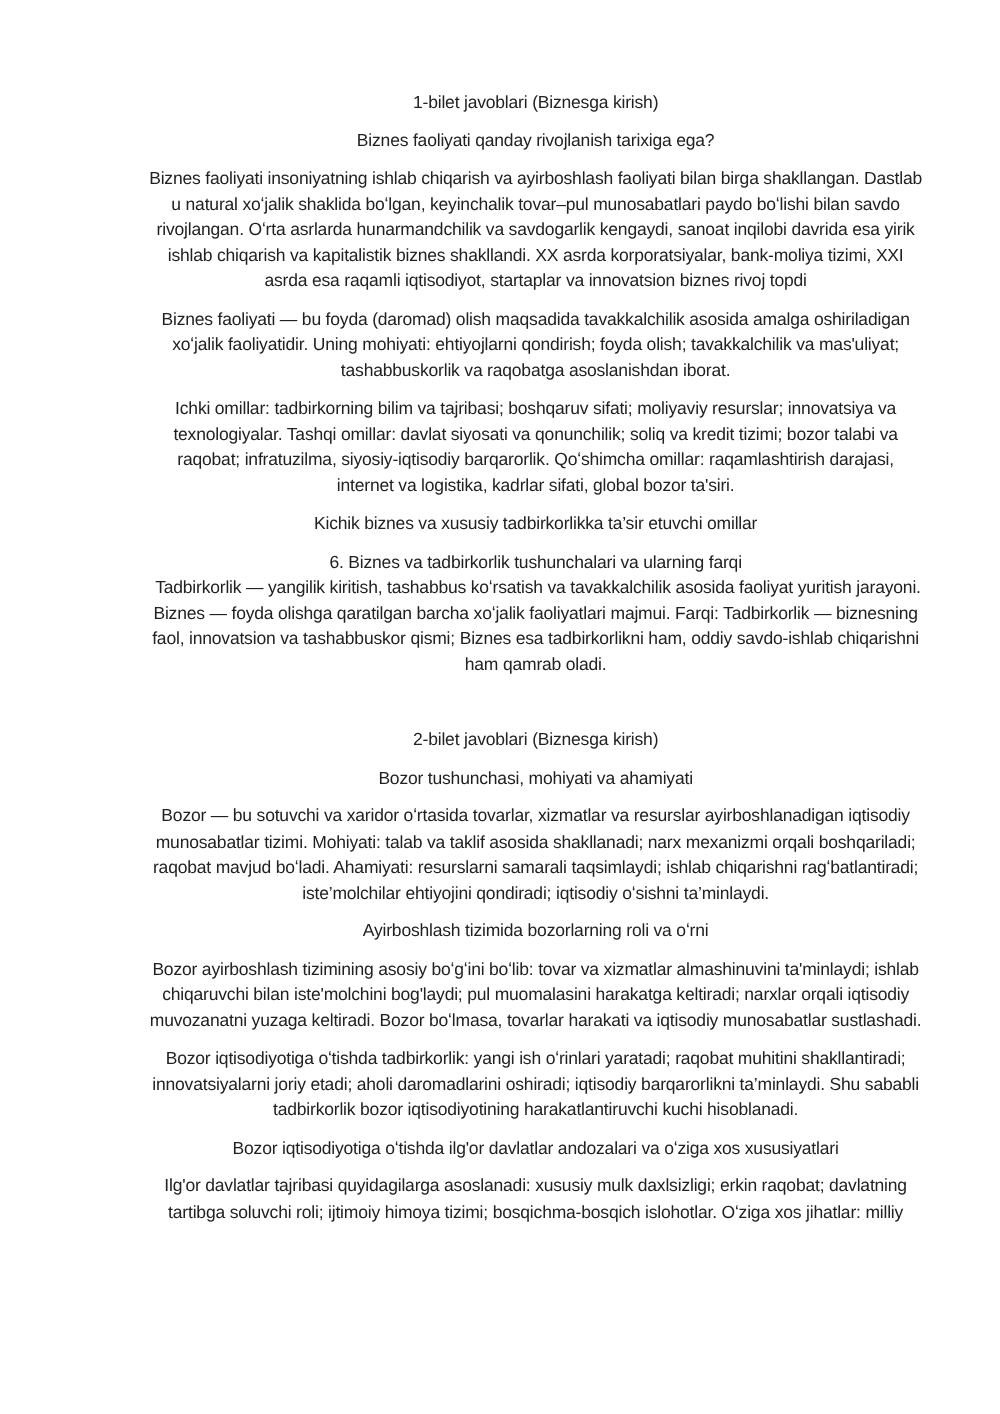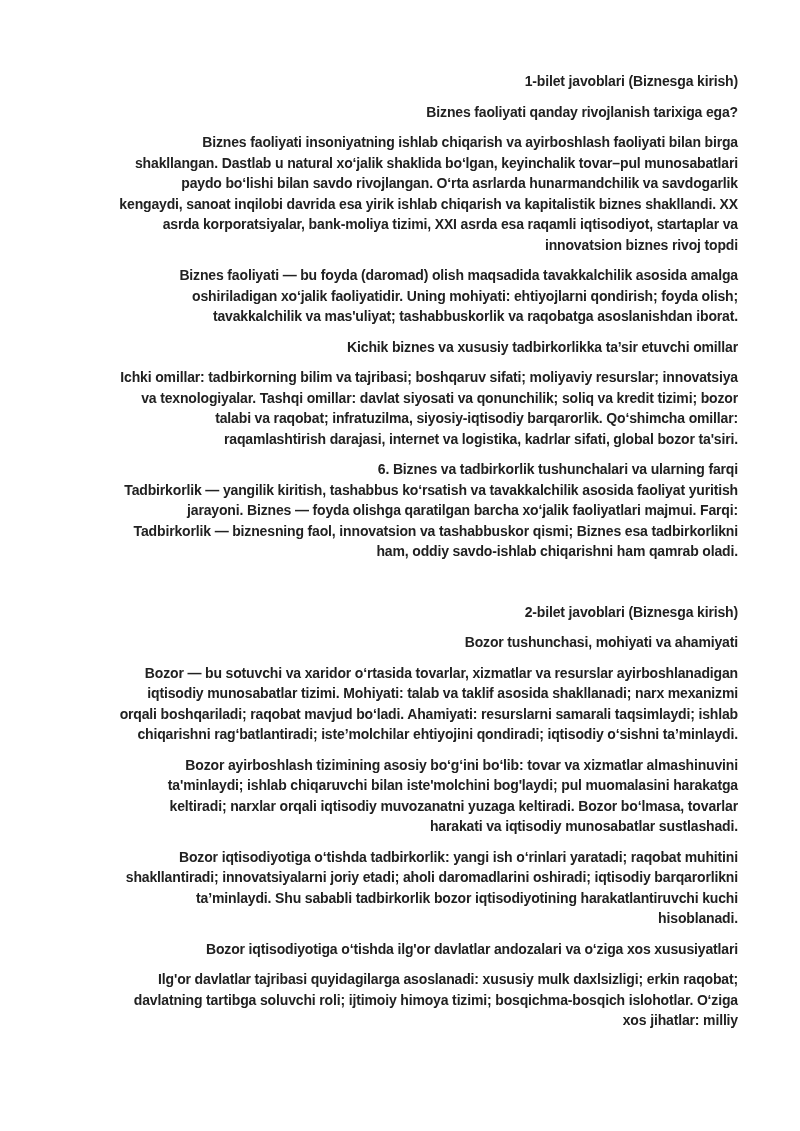--- a/index.html
+++ b/index.html
@@ -22,22 +22,21 @@
     color: #212121;
   }
   .doc-body {
     font-size: 14px;
     line-height: 20.5px;
     letter-spacing: -0.15px;
   }
   .para {
     margin: 0 0 10px 6px;
     white-space: pre-wrap;
-    text-align: right;
-    font-weight: bold;
+    text-align: center;
   }
   .para.tight {
     margin-bottom: 0;
   }
   .empty-line {
     height: 30px;
   }
 </style>
 </head>
 <body>
@@ -47,36 +46,37 @@
 
     <p class="para">1-bilet javoblari (Biznesga kirish)</p>
 
     <p class="para">Biznes faoliyati qanday rivojlanish tarixiga ega?</p>
 
     <p class="para">Biznes faoliyati insoniyatning ishlab chiqarish va ayirboshlash faoliyati bilan birga shakllangan. Dastlab u natural xoʻjalik shaklida boʻlgan, keyinchalik tovar–pul munosabatlari paydo boʻlishi bilan savdo rivojlangan. Oʻrta asrlarda hunarmandchilik va savdogarlik kengaydi, sanoat inqilobi davrida esa yirik ishlab chiqarish va kapitalistik biznes shakllandi. XX asrda korporatsiyalar, bank-moliya tizimi, XXI asrda esa raqamli iqtisodiyot, startaplar va innovatsion biznes rivoj topdi</p>
 
 
     <p class="para">Biznes faoliyati — bu foyda (daromad) olish maqsadida tavakkalchilik asosida amalga oshiriladigan xoʻjalik faoliyatidir. Uning mohiyati: ehtiyojlarni qondirish; foyda olish; tavakkalchilik va mas'uliyat; tashabbuskorlik va raqobatga asoslanishdan iborat.</p>
 
+    <p class="para">Ichki omillar: tadbirkorning bilim va tajribasi; boshqaruv sifati; moliyaviy resurslar; innovatsiya va texnologiyalar. Tashqi omillar: davlat siyosati va qonunchilik; soliq va kredit tizimi; bozor talabi va raqobat; infratuzilma, siyosiy-iqtisodiy barqarorlik. Qoʻshimcha omillar: raqamlashtirish darajasi, internet va logistika, kadrlar sifati, global bozor ta'siri.</p>
+
     <p class="para">Kichik biznes va xususiy tadbirkorlikka ta’sir etuvchi omillar</p>
-
-    <p class="para">Ichki omillar: tadbirkorning bilim va tajribasi; boshqaruv sifati; moliyaviy resurslar; innovatsiya va texnologiyalar. Tashqi omillar: davlat siyosati va qonunchilik; soliq va kredit tizimi; bozor talabi va raqobat; infratuzilma, siyosiy-iqtisodiy barqarorlik. Qoʻshimcha omillar: raqamlashtirish darajasi, internet va logistika, kadrlar sifati, global bozor ta'siri.</p>
 
     <p class="para tight">6. Biznes va tadbirkorlik tushunchalari va ularning farqi</p>
 
     <p class="para"> Tadbirkorlik — yangilik kiritish, tashabbus koʻrsatish va tavakkalchilik asosida faoliyat yuritish jarayoni. Biznes — foyda olishga qaratilgan barcha xoʻjalik faoliyatlari majmui. Farqi: Tadbirkorlik — biznesning faol, innovatsion va tashabbuskor qismi; Biznes esa tadbirkorlikni ham, oddiy savdo-ishlab chiqarishni ham qamrab oladi.</p>
 
     <div class="empty-line"></div>
 
     <p class="para">2-bilet javoblari (Biznesga kirish)</p>
 
     <p class="para">Bozor tushunchasi, mohiyati va ahamiyati</p>
 
     <p class="para">Bozor — bu sotuvchi va xaridor oʻrtasida tovarlar, xizmatlar va resurslar ayirboshlanadigan iqtisodiy munosabatlar tizimi. Mohiyati: talab va taklif asosida shakllanadi; narx mexanizmi orqali boshqariladi; raqobat mavjud boʻladi. Ahamiyati: resurslarni samarali taqsimlaydi; ishlab chiqarishni ragʻbatlantiradi; iste’molchilar ehtiyojini qondiradi; iqtisodiy oʻsishni ta’minlaydi.</p>
 
+    <p class="para">Ayirboshlash tizimida bozorlarning roli va oʻrni</p>
 
     <p class="para">Bozor ayirboshlash tizimining asosiy boʻgʻini boʻlib: tovar va xizmatlar almashinuvini ta'minlaydi; ishlab chiqaruvchi bilan iste'molchini bog'laydi; pul muomalasini harakatga keltiradi; narxlar orqali iqtisodiy muvozanatni yuzaga keltiradi. Bozor boʻlmasa, tovarlar harakati va iqtisodiy munosabatlar sustlashadi.</p>
 
 
     <p class="para">Bozor iqtisodiyotiga oʻtishda tadbirkorlik: yangi ish oʻrinlari yaratadi; raqobat muhitini shakllantiradi; innovatsiyalarni joriy etadi; aholi daromadlarini oshiradi; iqtisodiy barqarorlikni ta’minlaydi. Shu sababli tadbirkorlik bozor iqtisodiyotining harakatlantiruvchi kuchi hisoblanadi.</p>
 
     <p class="para">Bozor iqtisodiyotiga oʻtishda ilg'or davlatlar andozalari va oʻziga xos xususiyatlari</p>
 
     <p class="para">Ilg'or davlatlar tajribasi quyidagilarga asoslanadi: xususiy mulk daxlsizligi; erkin raqobat; davlatning tartibga soluvchi roli; ijtimoiy himoya tizimi; bosqichma-bosqich islohotlar. Oʻziga xos jihatlar: milliy</p>
 

